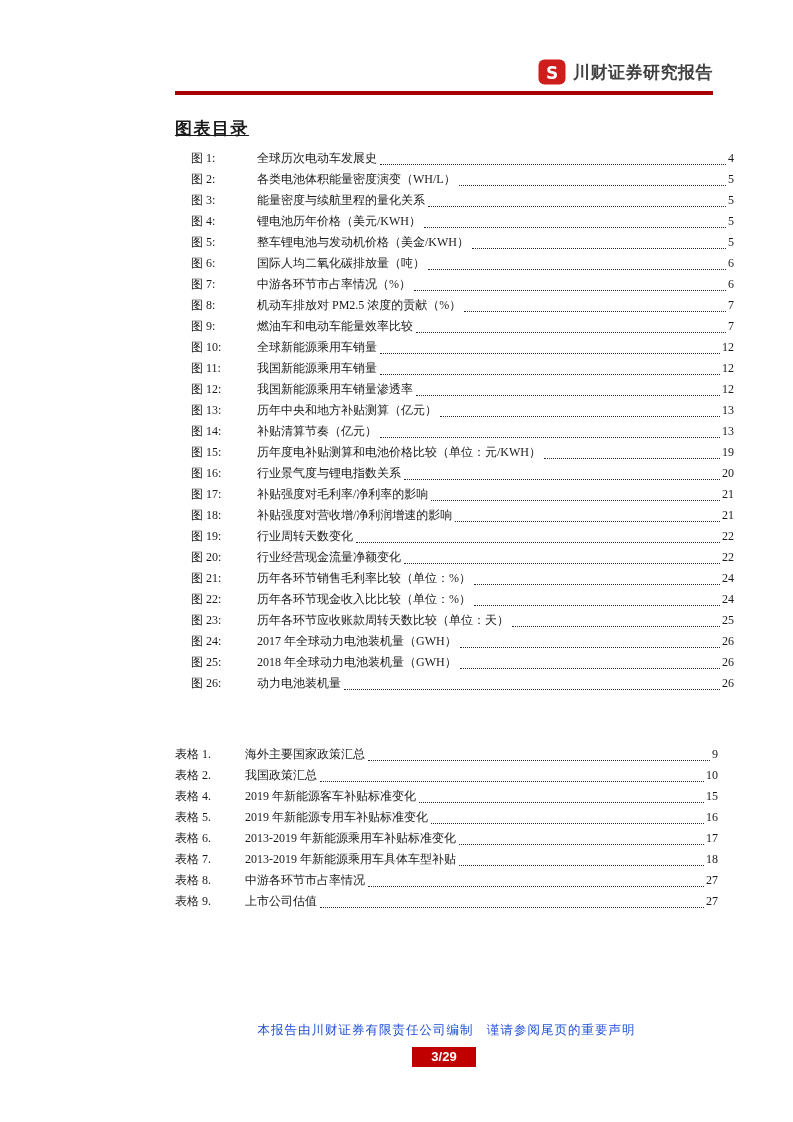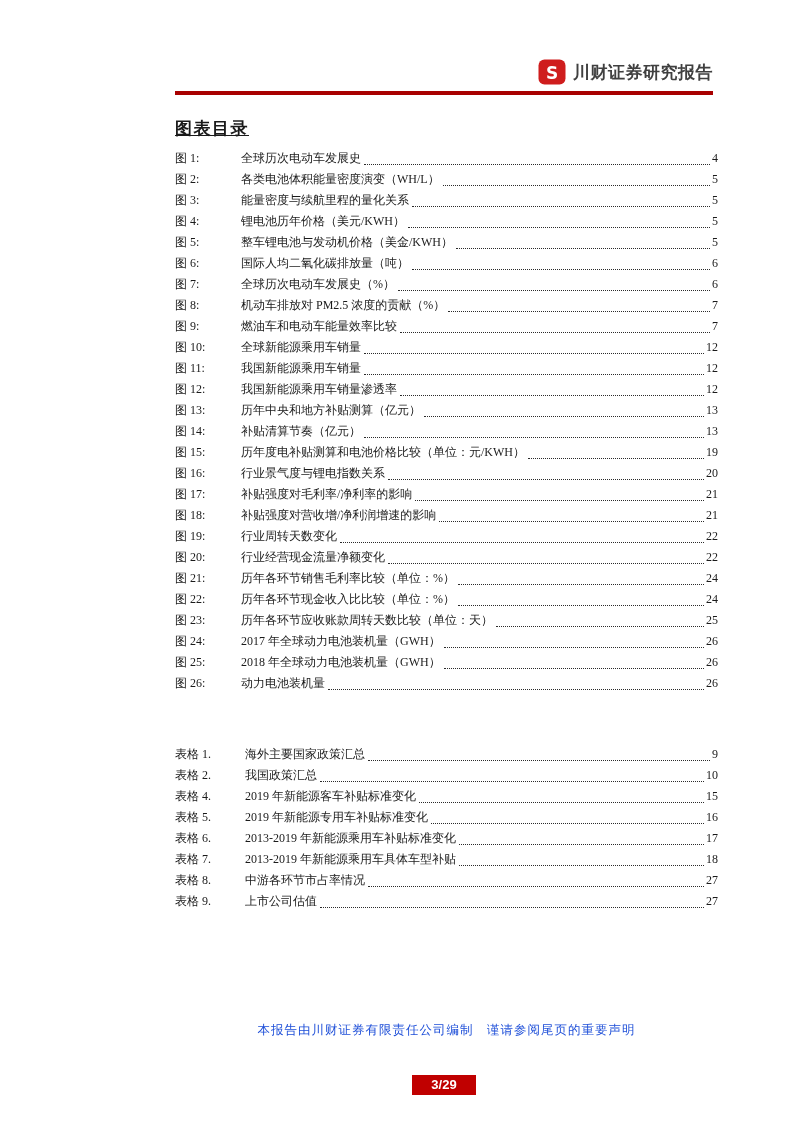--- a/index.html
+++ b/index.html
@@ -27,21 +27,21 @@
   }
 
   
   .page-title {
     position: absolute; top: 117px; left: 175px;
     font-size: 17px; font-weight: bold; letter-spacing: 1.5px; text-decoration: underline;
   }
 
   
   .toc-list { position: absolute; left: 175px; width: 543px; }
-  .toc-figures { top: 148px; }
+  .toc-figures { top: 148px; margin-left: 16px; }
   .toc-tables  { top: 744px; }
   .toc-row {
     display: flex; align-items: stretch;
     height: 21px; line-height: 21px;
     font-size: 12px; white-space: nowrap;
     cursor: pointer;
   }
   .toc-label { flex: 0 0 66px; }
   .toc-tables .toc-label { flex-basis: 70px; }
   .toc-title { flex: 0 0 auto; }
@@ -54,21 +54,21 @@
 
   
   .footer-disclaimer {
     position: absolute; top: 1022px; left: 175px; width: 543px;
     text-align: center; color: #1d4ed8; font-size: 12.5px; letter-spacing: 1px;
   }
   .page-number-badge {
     position: absolute; top: 1047px; left: 412px; width: 64px; height: 20px;
     background: #c00000; color: #ffffff;
     font-family: "Liberation Sans", "DejaVu Sans", sans-serif;
-    font-weight: bold; font-size: 13px; text-align: center; line-height: 20px; margin-top: 28px;
+    font-weight: bold; font-size: 13px; text-align: center; line-height: 20px;
   }
 </style>
 </head>
 <body>
 
 <div class="report-header">
   <span class="logo-box">
     <svg width="28" height="26" viewBox="0 0 28 26" xmlns="http://www.w3.org/2000/svg" aria-hidden="true">
       <rect x="0.5" y="0.5" width="27" height="25" rx="6" fill="#cf1d1d"></rect>
       <text x="14" y="19.5" text-anchor="middle" font-family="DejaVu Sans, sans-serif" font-size="17" font-weight="bold" fill="#ffffff">S</text>
@@ -120,21 +120,21 @@
 
     <div class="toc-row">
       <span class="toc-label">图 6:</span>
       <span class="toc-title">国际人均二氧化碳排放量（吨）</span>
       <span class="toc-leader"></span>
       <span class="toc-page">6</span>
     </div>
 
     <div class="toc-row">
       <span class="toc-label">图 7:</span>
-      <span class="toc-title">全球历次电动车发展史（%）</span>
+      <span class="toc-title">中游各环节市占率情况（%）</span>
       <span class="toc-leader"></span>
       <span class="toc-page">6</span>
     </div>
 
     <div class="toc-row">
       <span class="toc-label">图 8:</span>
       <span class="toc-title">机动车排放对 PM2.5 浓度的贡献（%）</span>
       <span class="toc-leader"></span>
       <span class="toc-page">7</span>
     </div>

